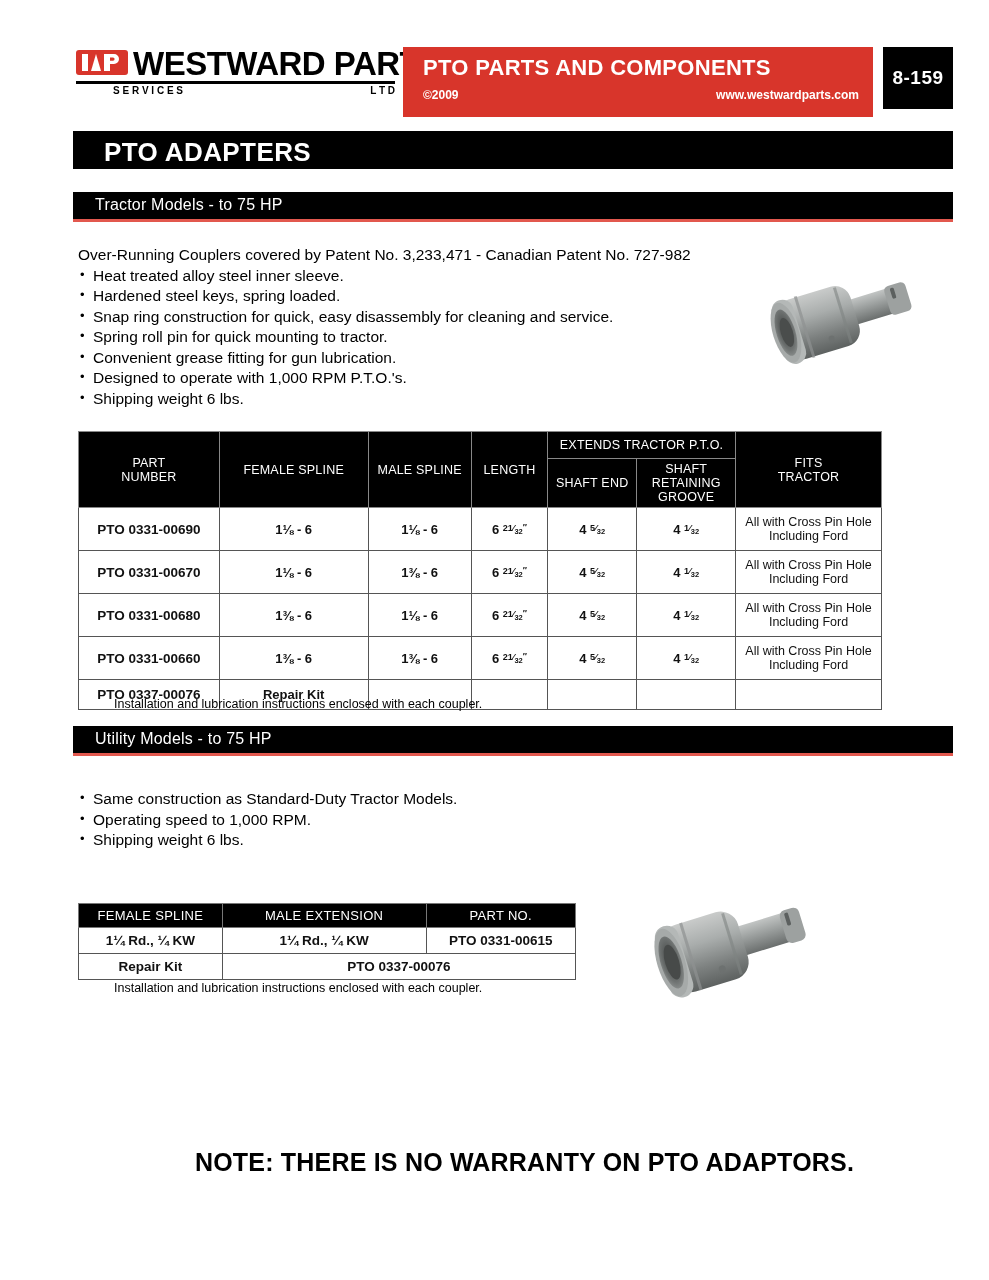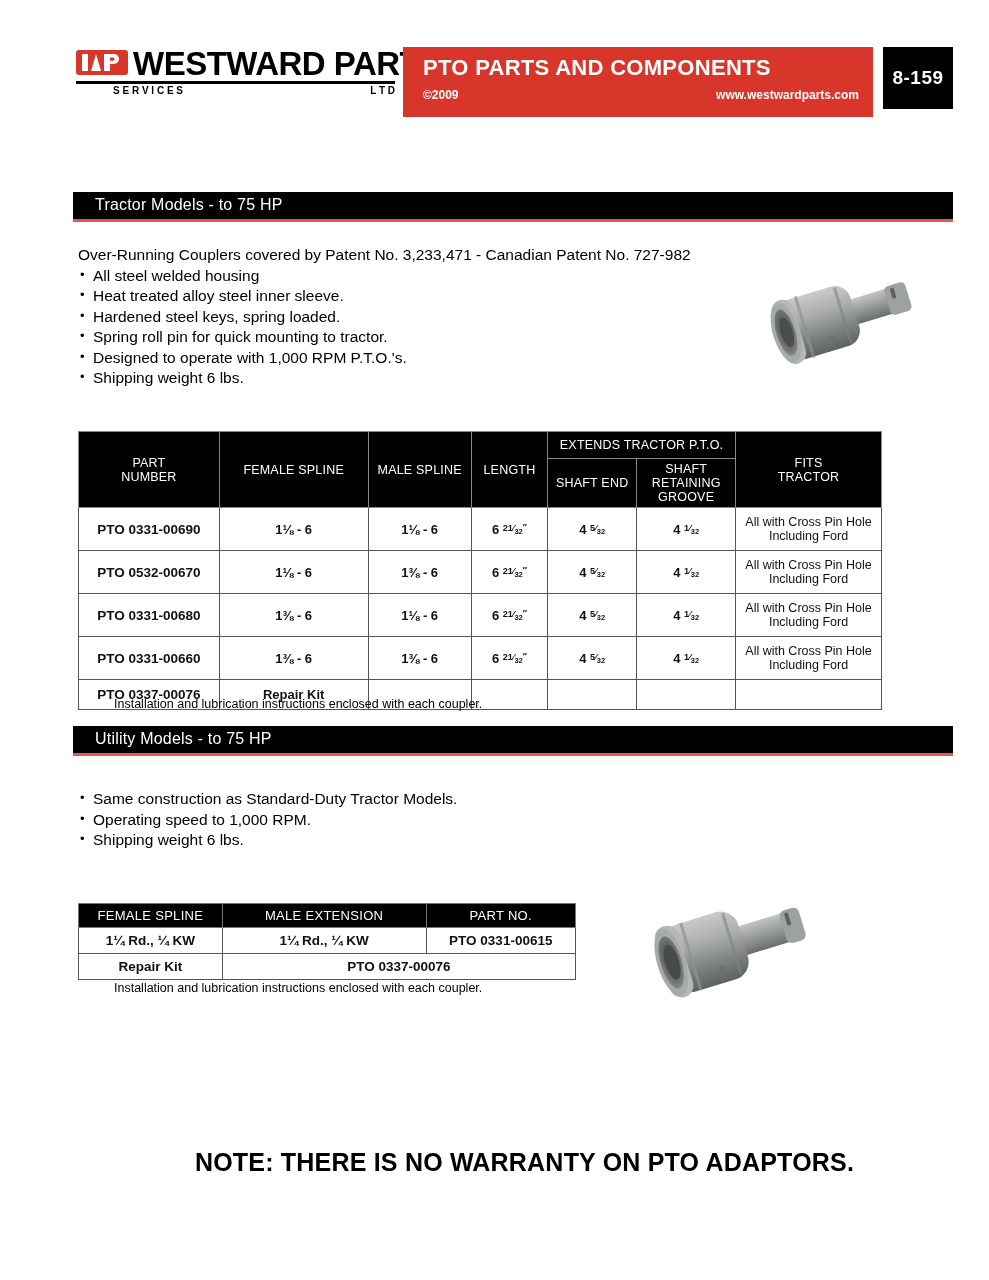--- a/index.html
+++ b/index.html
@@ -158,33 +158,37 @@
 
     <div class="banner">
       <div class="banner-title">PTO PARTS AND COMPONENTS</div>
       <div class="banner-copy">©2009</div>
       <div class="banner-url">www.westwardparts.com</div>
     </div>
 
     <div class="pagebox">8-159</div>
   </div>
 
+  <div class="title-bar">
+    <span>PTO ADAPTERS</span>
+  </div>
 
   <div class="section-bar" style="top:192px;">
     <span>Tractor Models - to 75 HP</span>
   </div>
   <div class="section-rule" style="top:219px;"></div>
 
   <div class="intro" style="top:245px;width:690px;">
     <span class="lead">Over-Running Couplers covered by Patent No. 3,233,471 - Canadian Patent No. 727-982</span>
     <ul class="blist">
-      <li>All steel welded housing</li>
       <li>Heat treated alloy steel inner sleeve.</li>
       <li>Hardened steel keys, spring loaded.</li>
+      <li>Snap ring construction for quick, easy disassembly for cleaning and service.</li>
       <li>Spring roll pin for quick mounting to tractor.</li>
+      <li>Convenient grease fitting for gun lubrication.</li>
       <li>Designed to operate with 1,000 RPM P.T.O.'s.</li>
       <li>Shipping weight 6 lbs.</li>
     </ul>
   </div>
 
   <svg class="photo" style="left:752px;top:248px;" width="200" height="145" viewBox="0 0 200 145">
     <defs>
       <linearGradient id="bodyG" x1="0" y1="0" x2="0" y2="1">
         <stop offset="0%" stop-color="#c9cbca"></stop>
         <stop offset="35%" stop-color="#a9adac"></stop>
@@ -249,21 +253,21 @@
         <td>1⅛ - 6</td>
         <td>6 <span class="fr"><span class="nu">21</span><span class="sl">⁄</span><span class="de">32</span></span><span class="inchmark">″</span></td>
         <td>4 <span class="fr"><span class="nu">5</span><span class="sl">⁄</span><span class="de">32</span></span></td>
         <td>4 <span class="fr"><span class="nu">1</span><span class="sl">⁄</span><span class="de">32</span></span></td>
         <td class="fits">
           <div>All with Cross Pin Hole</div>
           <div>Including Ford</div>
         </td>
       </tr>
       <tr>
-        <td class="pn">PTO 0532-00670</td>
+        <td class="pn">PTO 0331-00670</td>
         <td>1⅛ - 6</td>
         <td>1⅜ - 6</td>
         <td>6 <span class="fr"><span class="nu">21</span><span class="sl">⁄</span><span class="de">32</span></span><span class="inchmark">″</span></td>
         <td>4 <span class="fr"><span class="nu">5</span><span class="sl">⁄</span><span class="de">32</span></span></td>
         <td>4 <span class="fr"><span class="nu">1</span><span class="sl">⁄</span><span class="de">32</span></span></td>
         <td class="fits">
           <div>All with Cross Pin Hole</div>
           <div>Including Ford</div>
         </td>
       </tr>

